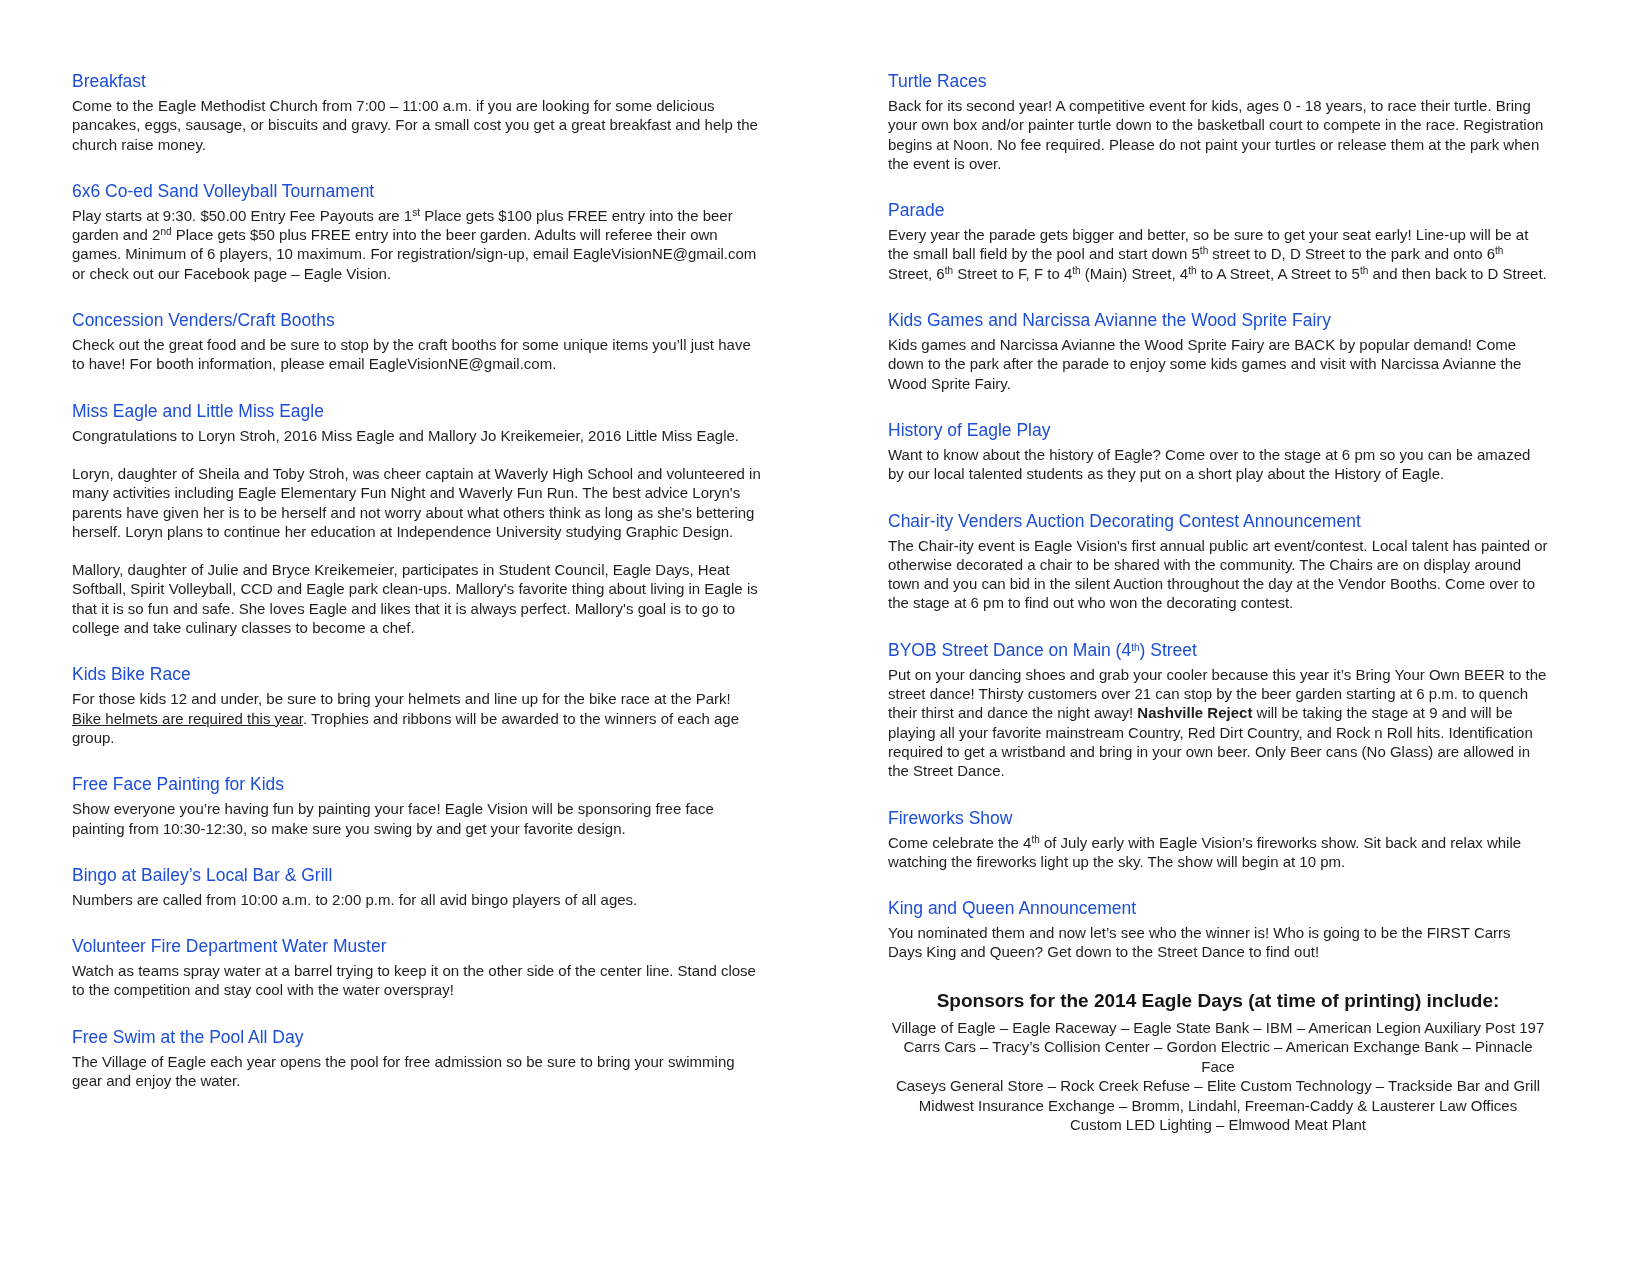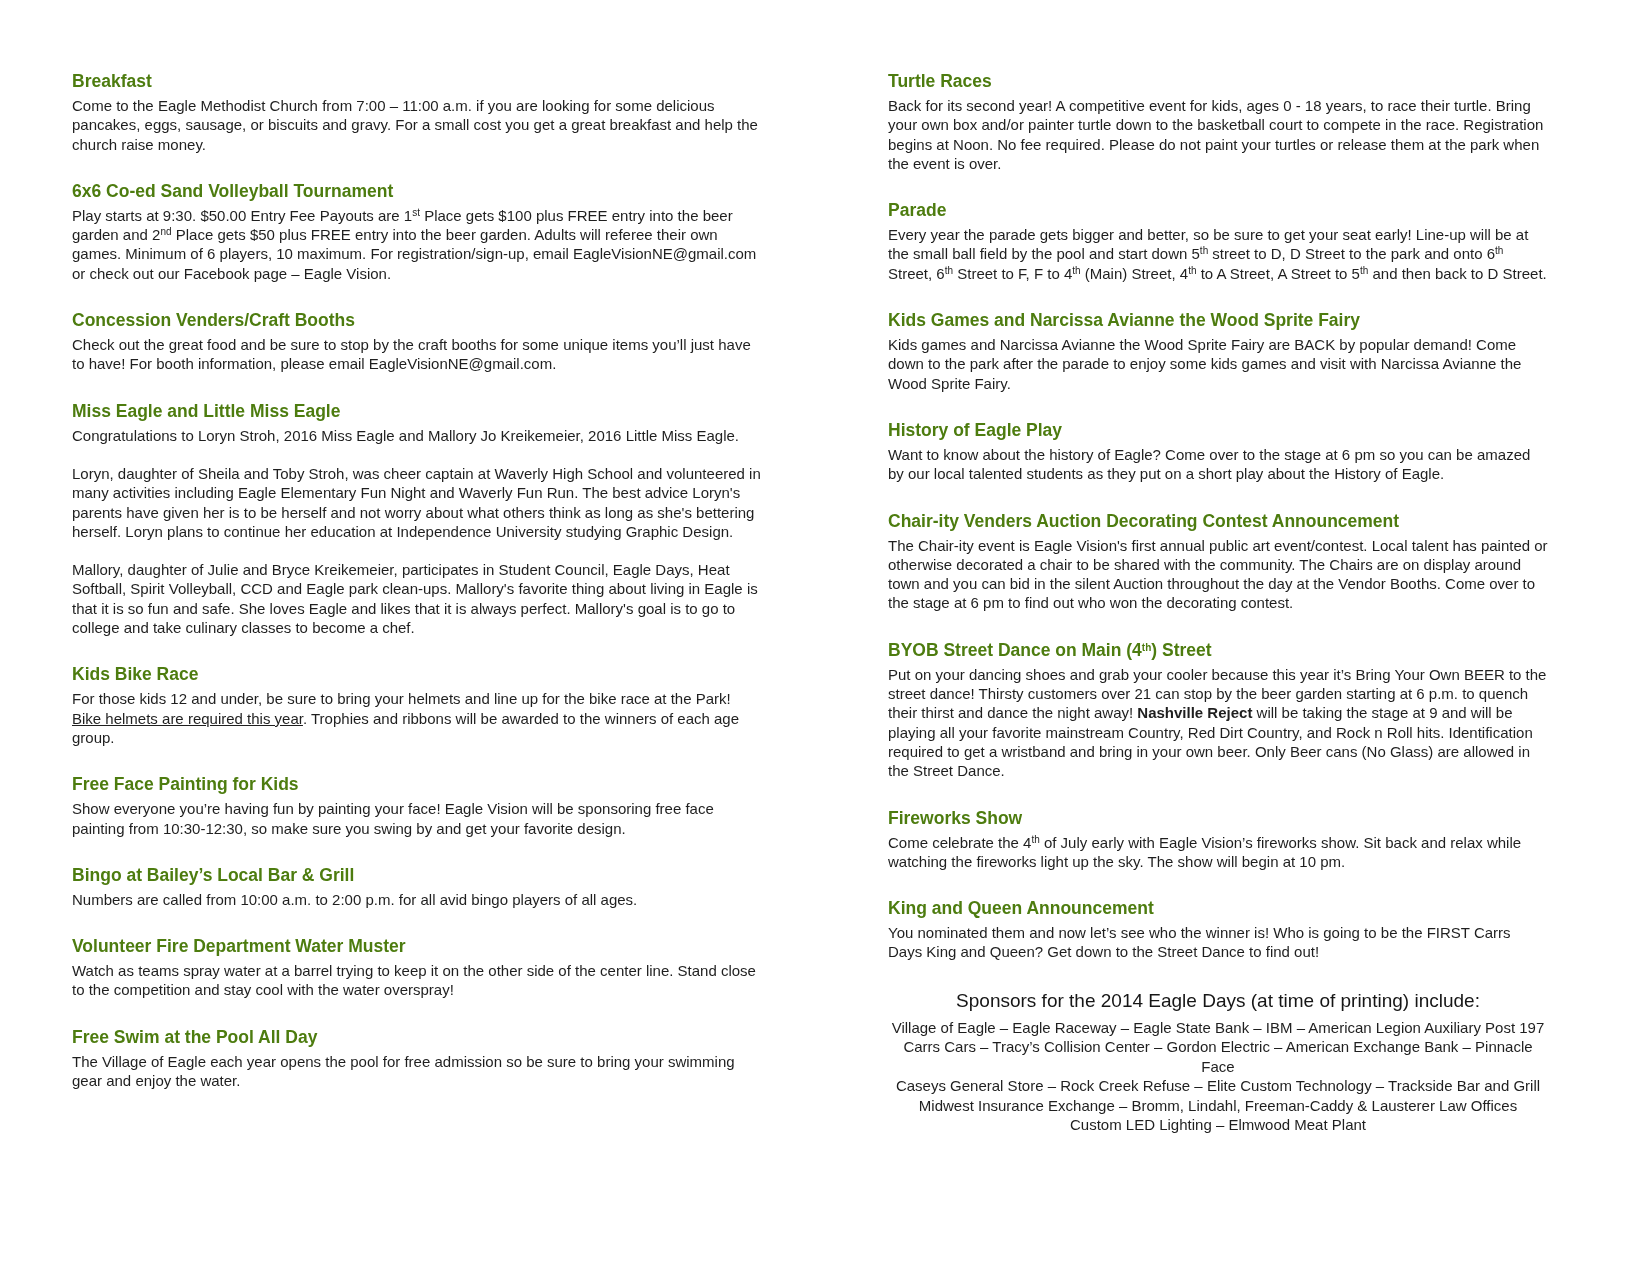--- a/index.html
+++ b/index.html
@@ -12,36 +12,36 @@
     color: #1f1f1f;
     overflow: hidden;
   }
   .col { position: absolute; top: 71px; }
   .col-left  { left: 72px;  width: 690px; }
   .col-right { left: 888px; width: 660px; }
   .sec { margin: 0 0 27px 0; }
   .sec h2 {
     font-size: 17.5px;
     line-height: 21px;
-    font-weight: 700;
+    font-weight: 400;
     margin: 0 0 4px 0;
-    color: #4d7c0f;
+    color: #1d4ed8;
   }
   .sec p {
     font-size: 15px;
     line-height: 19.3px;
     margin: 0 0 19px 0;
   }
   .sec p:last-child { margin-bottom: 0; }
   sup { font-size: 10px; line-height: 0; vertical-align: 5px; }
   .sponsors { margin-top: 24px; text-align: center; }
   .sponsors h2 {
     font-size: 19px;
     line-height: 24px;
-    font-weight: 400;
+    font-weight: 700;
     margin: 0 0 5px 0;
     color: #161616;
   }
   .sponsors p {
     font-size: 15px;
     line-height: 19.5px;
     margin: 0;
   }
 </style>
 </head>

